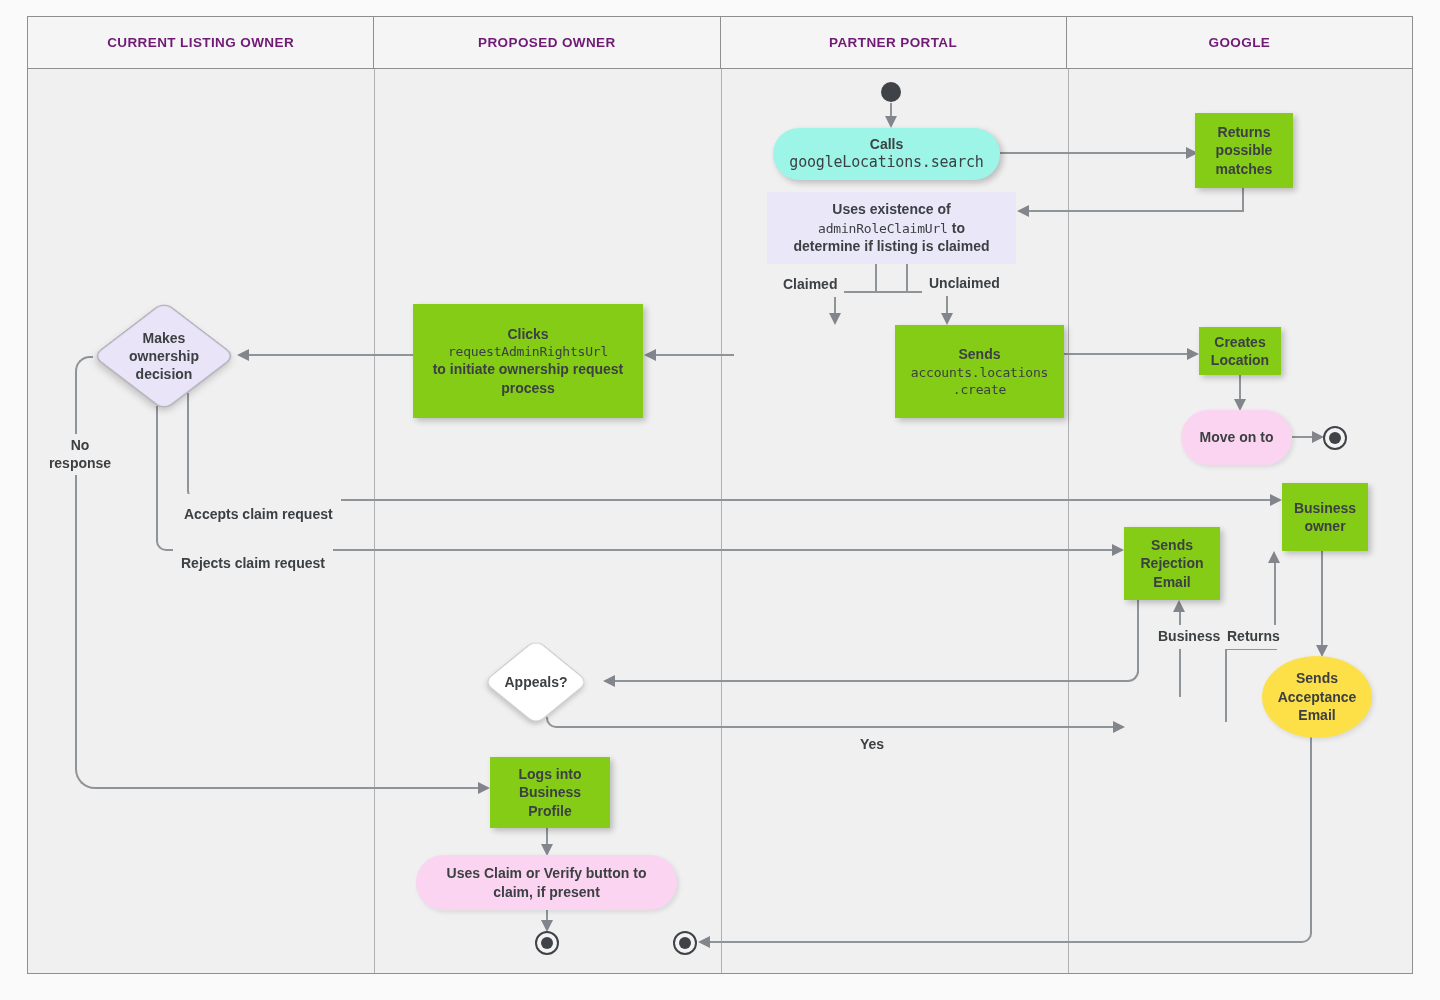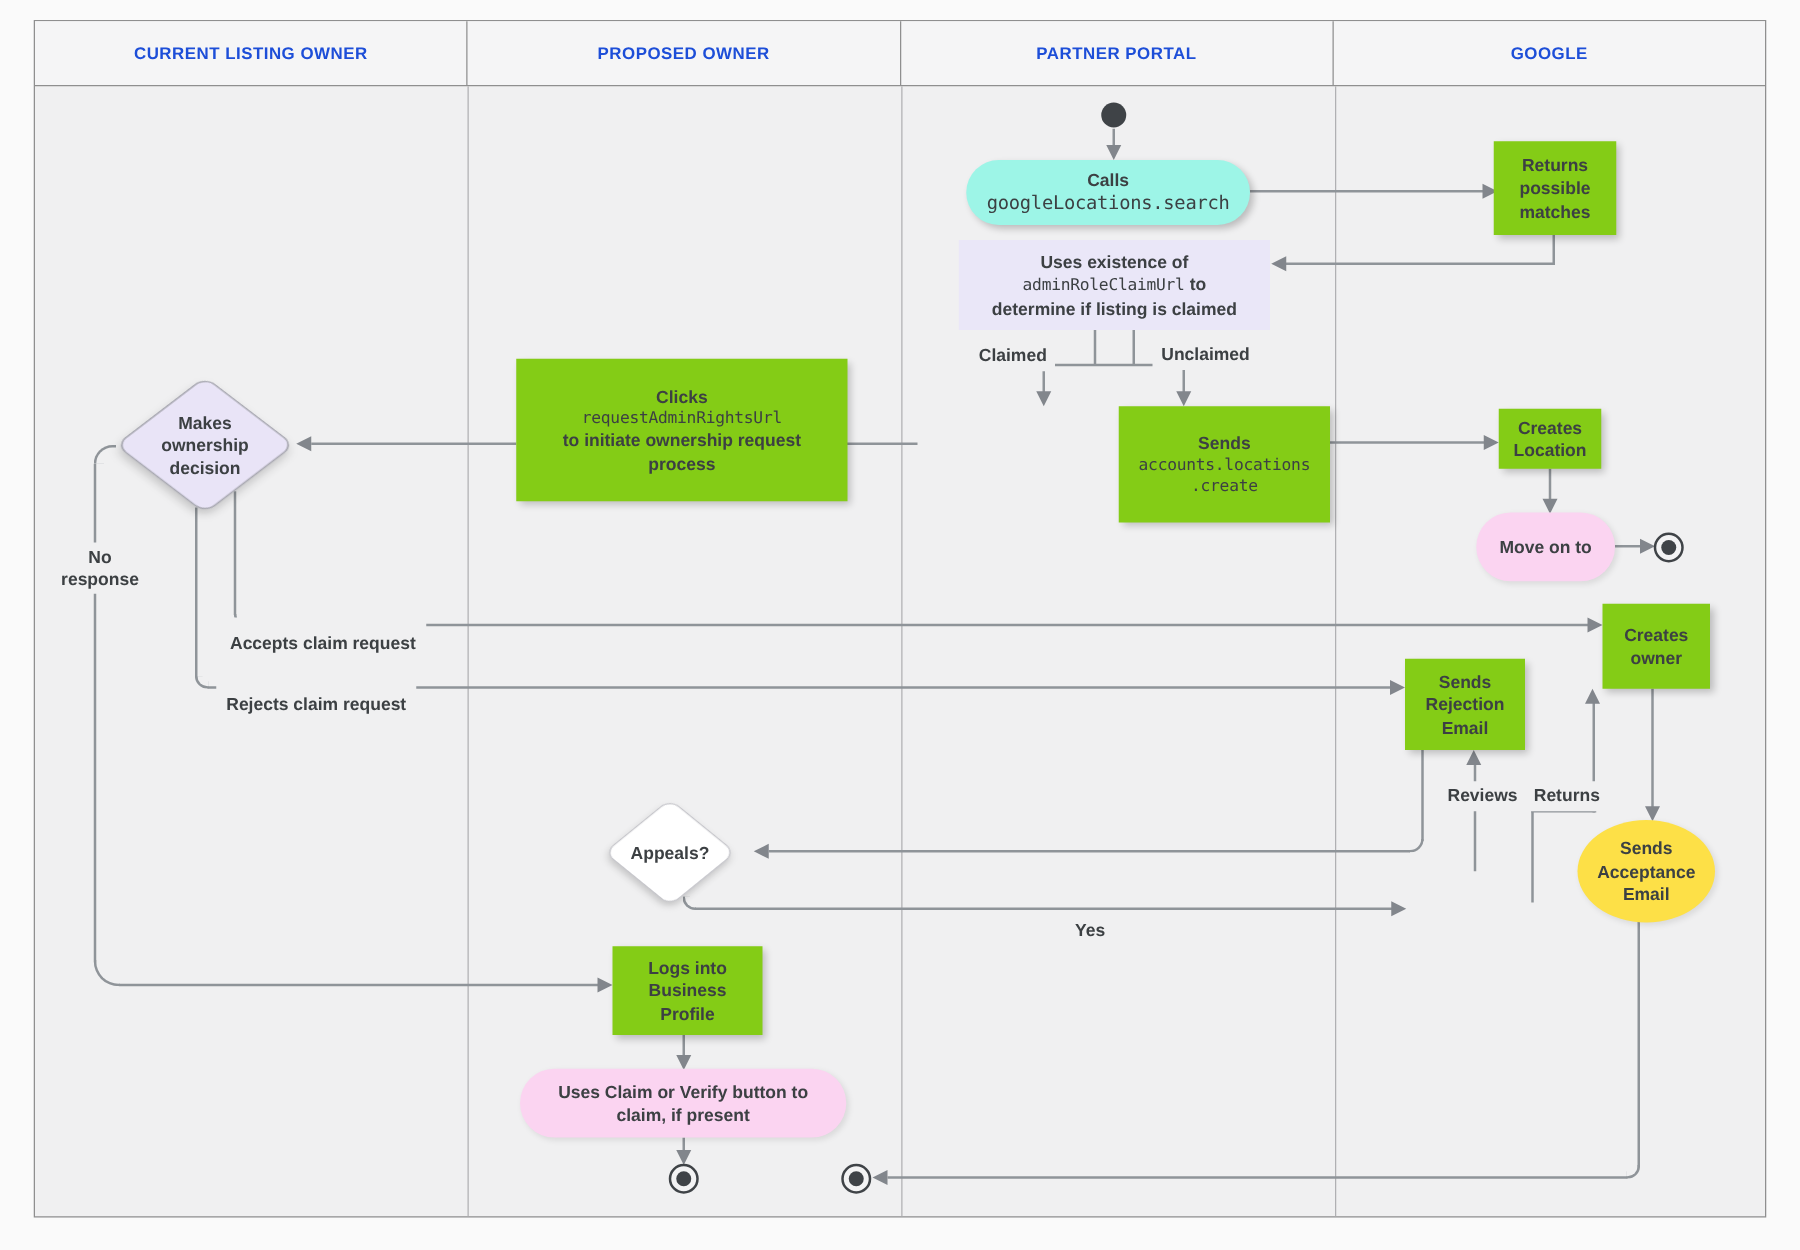--- a/index.html
+++ b/index.html
@@ -2,21 +2,21 @@
 <html><head>
 <meta charset="utf-8">
 <style>
   *{margin:0;padding:0;box-sizing:border-box}
   html,body{width:1440px;height:1000px}
   body{background:#fafafa;font-family:"Liberation Sans",sans-serif;color:#3c4043;position:relative;overflow:hidden}
   .stage{position:absolute;left:0;top:0;width:1440px;height:1000px}
   
   .frame{position:absolute;left:27px;top:16px;width:1386px;height:958px;border:1px solid #8f8f8f;background:#f0f0f1;z-index:0}
   .hdr{position:absolute;left:0;top:0;right:0;height:52px;background:#f5f5f6;border-bottom:1px solid #8f8f8f;display:flex;z-index:1}
-  .hdr-cell{flex:1;display:flex;align-items:center;justify-content:center;font-weight:bold;font-size:13.5px;letter-spacing:.4px;color:#1d4ed8;border-right:1px solid #8f8f8f}
+  .hdr-cell{flex:1;display:flex;align-items:center;justify-content:center;font-weight:bold;font-size:13.5px;letter-spacing:.4px;color:#701a75;border-right:1px solid #8f8f8f}
   .hdr-cell:last-child{border-right:none}
   .vdiv{position:absolute;top:52px;bottom:0;width:1px;background:#b0b0b3;z-index:0}
   
   .seg{position:absolute;background:#8f9499;z-index:2}
   .segh{height:2px}
   .segv{width:2px}
   .arc{position:absolute;z-index:2;border:0 solid #8f9499;background:transparent}
   .arr{position:absolute;width:0;height:0;z-index:2}
   .arr-r{border-top:6px solid transparent;border-bottom:6px solid transparent;border-left:12px solid #82868c}
   .arr-l{border-top:6px solid transparent;border-bottom:6px solid transparent;border-right:12px solid #82868c}
@@ -137,21 +137,21 @@
   <div class="arr arr-d" style="left:541px;top:844px"></div>
 
   <div class="seg segv" style="left:546px;top:910px;height:13px"></div>
   <div class="arr arr-d" style="left:541px;top:920px"></div>
 
   <div class="elabel" style="left:776px;top:273px">Claimed</div>
   <div class="elabel" style="left:922px;top:272px">Unclaimed</div>
   <div class="elabel" style="left:40px;top:434px;width:80px;padding:3px 4px">No response</div>
   <div class="elabel" style="left:176px;top:494px;padding:12px 8px 4px 8px">Accepts claim request</div>
   <div class="elabel" style="left:173px;top:545px;padding:10px 8px 4px 8px">Rejects claim request</div>
-  <div class="elabel" style="left:1152px;top:625px;padding:3px 6px">Reviews</div>
+  <div class="elabel" style="left:1152px;top:625px;padding:3px 6px">Business</div>
   <div class="elabel" style="left:1221px;top:625px;padding:3px 6px">Returns</div>
   <div class="elabel" style="left:853px;top:733px">Yes</div>
 
   <div class="startnode" style="left:881px;top:82px"></div>
 
   <div class="node teal" style="left:773px;top:128px;width:227px;height:52px;background:#9df5e7">
     <div>Calls</div>
     <div class="code" style="font-size:15px">googleLocations.search</div>
   </div>
 
@@ -174,35 +174,35 @@
 
   <div class="node white" style="left:1199px;top:327px;width:82px;height:48px">
     <div style="max-width:70px">Creates Location</div>
   </div>
 
   <div class="node pinkpill" style="left:1181px;top:410px;width:111px;height:55px;background:#fbd4f1">
     <div>Move on to</div>
   </div>
   <div class="endnode" style="left:1323px;top:426px"></div>
 
-  <div class="node white" style="left:413px;top:287px;width:265px;height:114px">
+  <div class="node white" style="left:413px;top:304px;width:230px;height:114px">
     <div>Clicks</div>
     <div class="code">requestAdminRightsUrl</div>
     <div style="max-width:200px">to initiate ownership request process</div>
   </div>
 
   <div class="dmd" style="left:92px;top:301px;width:144px;height:110px">
     <div class="dmd-shape" style="background:#e9e4f7;border-radius:8px;transform:translate(-50%,-50%) scale(1.455,1.111) rotate(45deg)"></div>
     <div class="dmd-label">
         <span style="max-width:100px">Makes ownership decision</span>
       </div>
   </div>
 
   <div class="node white" style="left:1282px;top:483px;width:86px;height:68px">
-    <div style="max-width:72px">Creates owner</div>
+    <div style="max-width:72px">Business owner</div>
   </div>
 
   <div class="node white" style="left:1124px;top:527px;width:96px;height:73px">
     <div style="max-width:80px">Sends Rejection Email</div>
   </div>
 
   <div class="node ellipse" style="left:1262px;top:656px;width:110px;height:82px;background:#fde047">
     <div style="max-width:96px">Sends Acceptance Email</div>
   </div>
 

